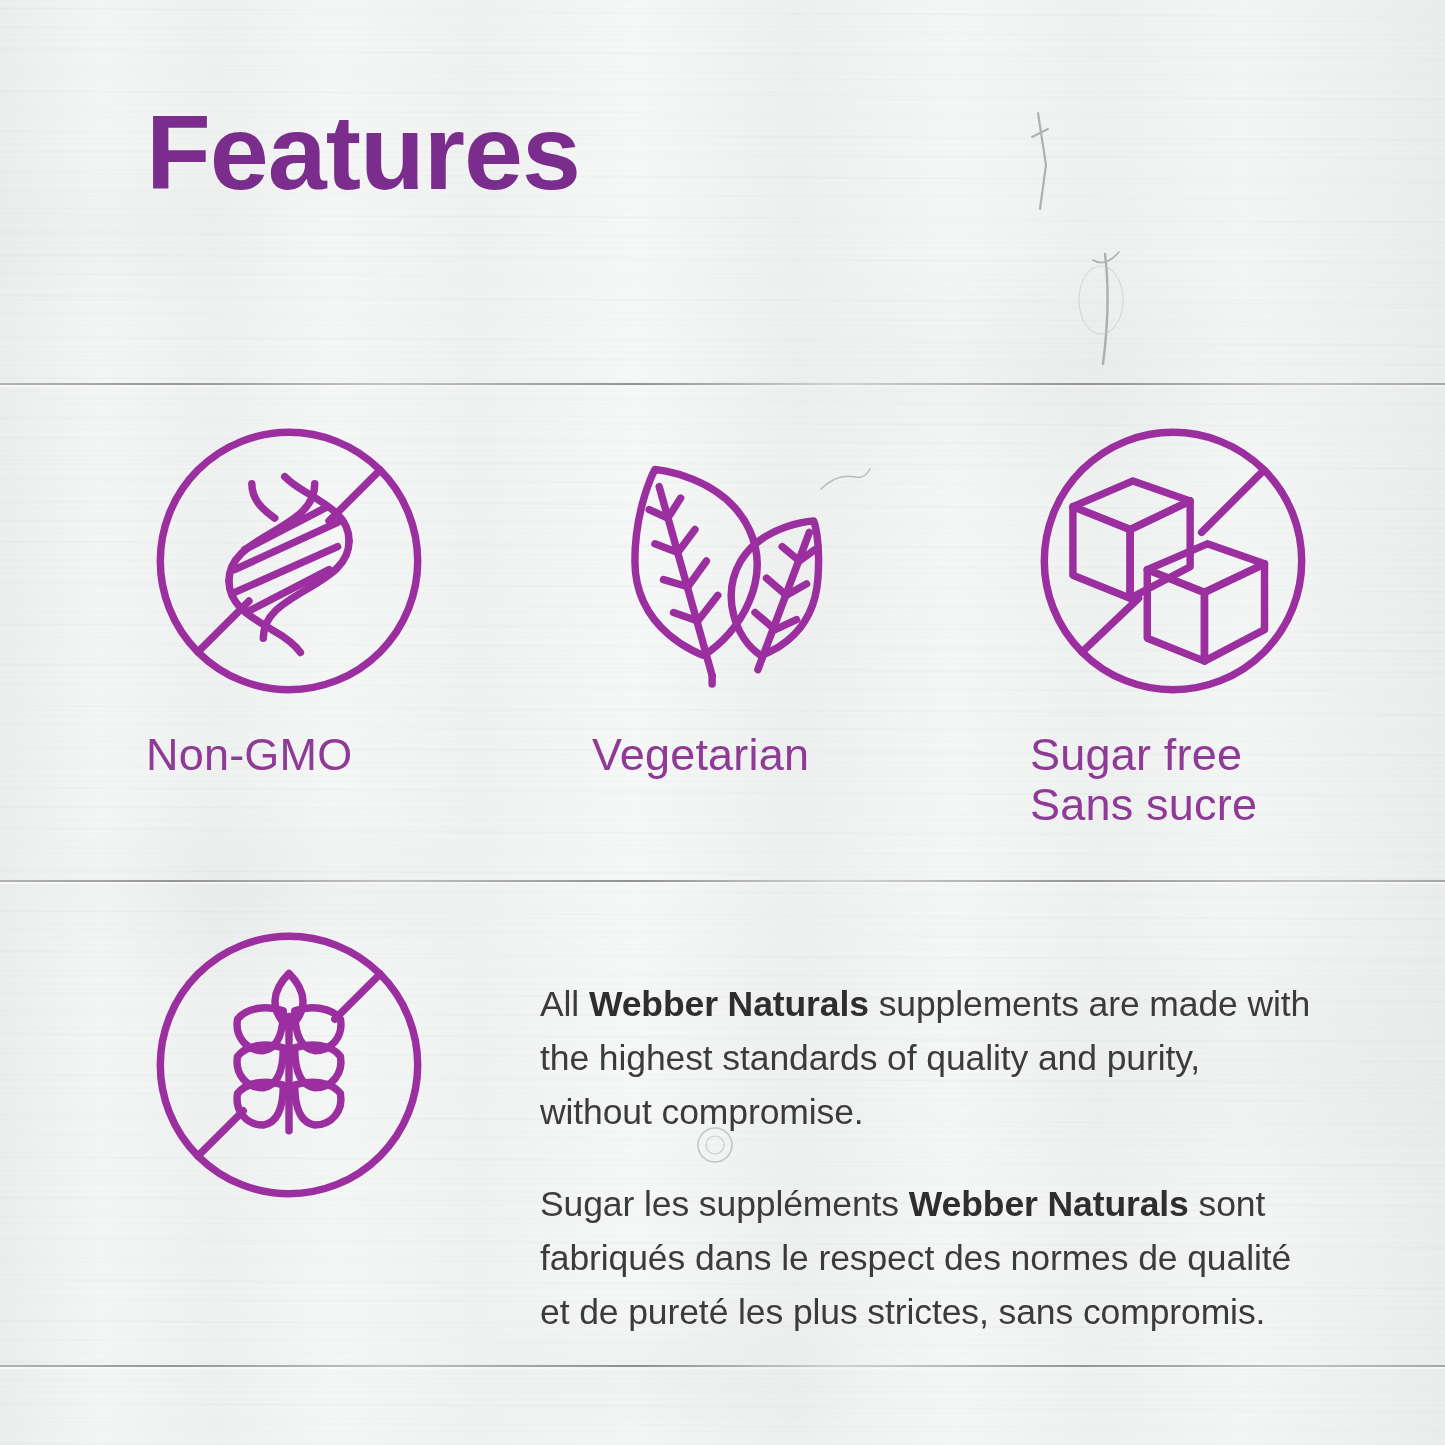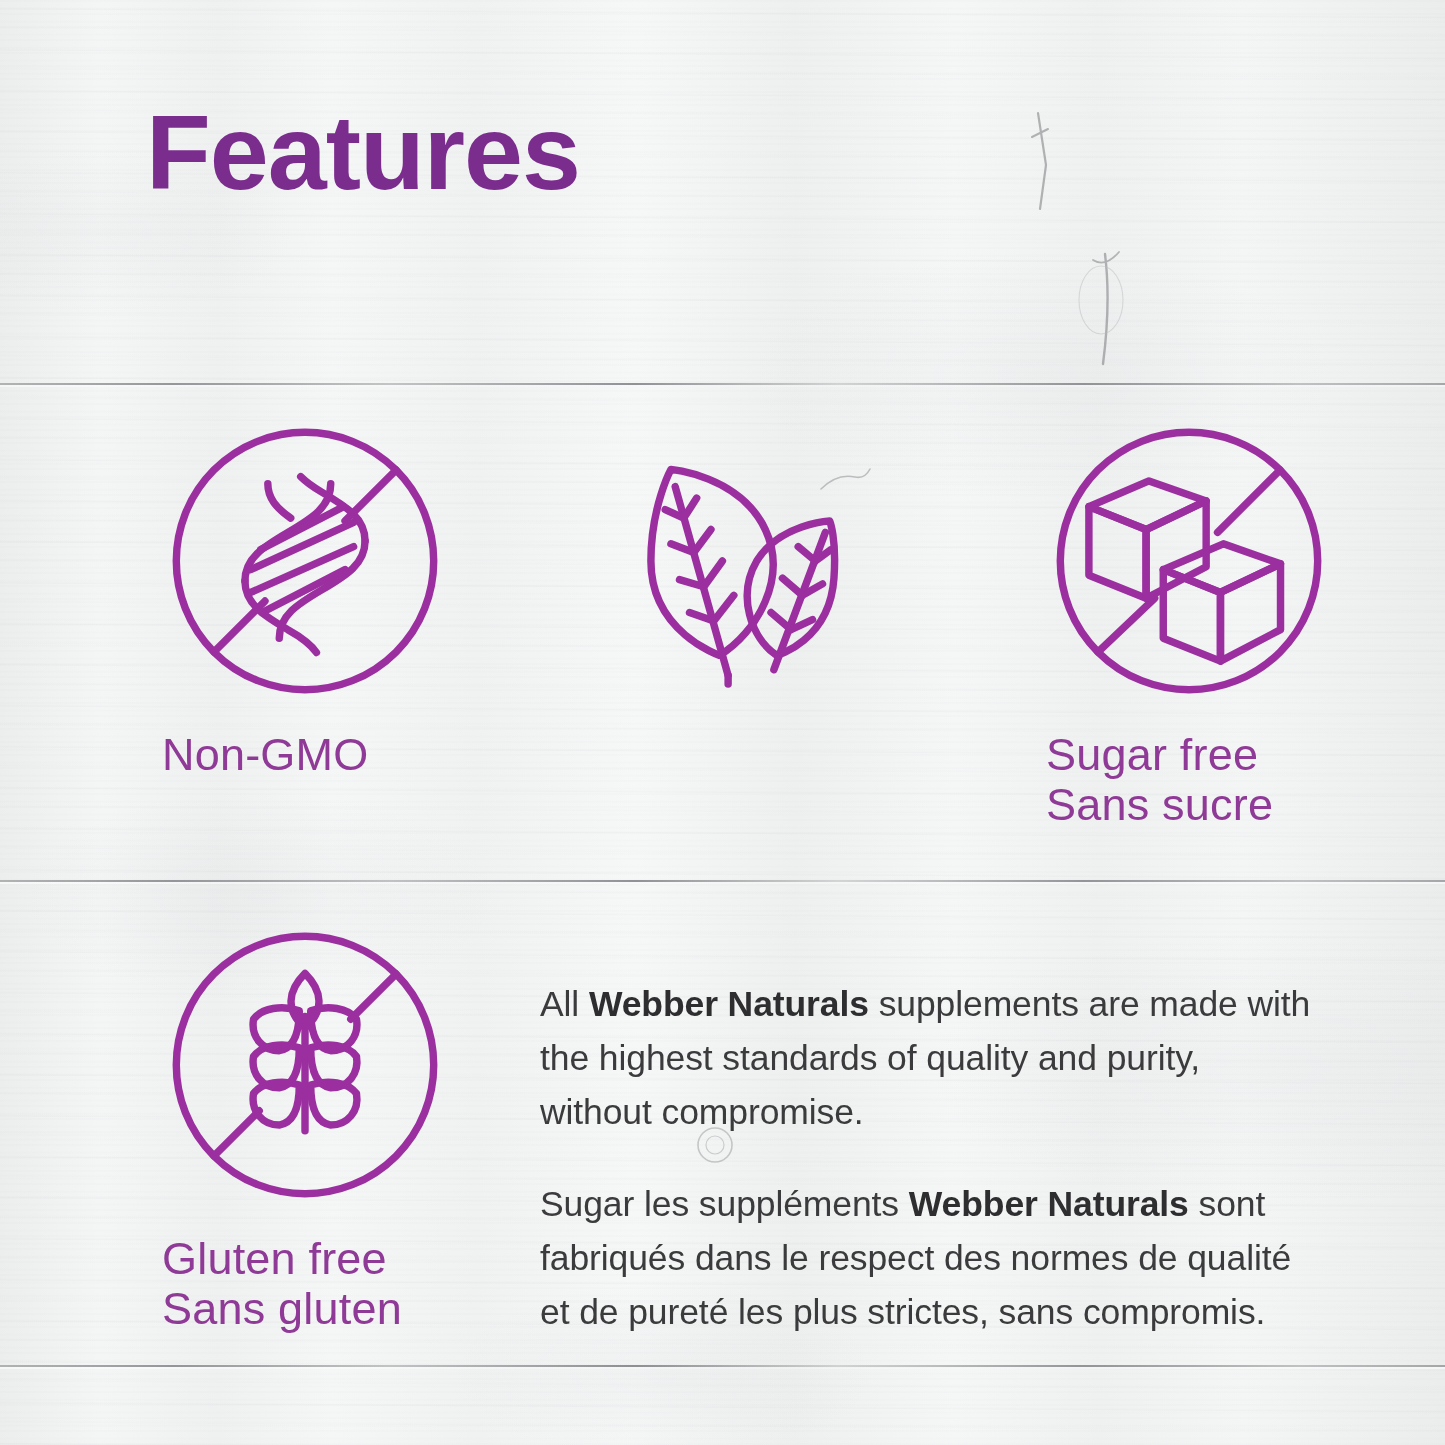--- a/index.html
+++ b/index.html
@@ -119,21 +119,20 @@
     line-height: 1.22;
     letter-spacing: -1px;
     white-space: nowrap;
   }
   .heading .line2 { display: block; }
 
   
   .feature {
     position: absolute;
     text-align: left;
-    margin-left: 16px;
   }
   .feature .icon-wrap {
     display: block;
     height: 290px;
   }
   .feature .label {
     color: #8E3A96;
     font-family: "Liberation Sans", sans-serif;
     font-weight: 400;
     font-size: 45px;
@@ -273,20 +272,21 @@
 
           <path d="M145 100 L156 92 M145 100 L133 90"></path>
           <path d="M136 124 L150 116 M136 124 L122 112"></path>
           <path d="M128 148 L143 141 M128 148 L114 136"></path>
 
           <path d="M84 180 L84 186"></path>
         </svg>
       </div>
       <div class="label-box">
         <div class="label">
+          <span>Vegetarian</span>
         </div>
       </div>
     </div>
 
     <div class="feature" id="feat-sugar">
       <div class="icon-wrap">
         <svg width="286" height="286" viewBox="0 0 200 200" fill="none" stroke="#9B2FA0" stroke-width="5.2" stroke-linecap="round" stroke-linejoin="round">
           <circle cx="100" cy="100" r="90"></circle>
 
           <line x1="163.6" y1="36.4" x2="120" y2="80"></line>
@@ -343,26 +343,20 @@
           <path d="M104 88
                    C116 84 130 86 136 94
                    C138 106 130 116 118 116
                    C106 114 104 100 104 88 Z"></path>
           <path d="M104 114
                    C116 110 130 112 136 120
                    C138 132 130 142 118 142
                    C106 140 104 126 104 114 Z"></path>
         </svg>
       </div>
-      <div class="label-box">
-        <div class="label">
-          <span>Gluten free</span>
-          <span class="fr">Sans gluten</span>
-        </div>
-      </div>
     </div>
 
     <div class="copy">
       <p><span>All </span><b>Webber Naturals</b><span> supplements are made with the highest standards of quality and purity, without compromise.</span></p>
       <p><span>Sugar les suppléments </span><b>Webber Naturals</b><span> sont fabriqués dans le respect des normes de qualité et de pureté les plus strictes, sans compromis.</span></p>
     </div>
 
   </div>
 </div>
 

